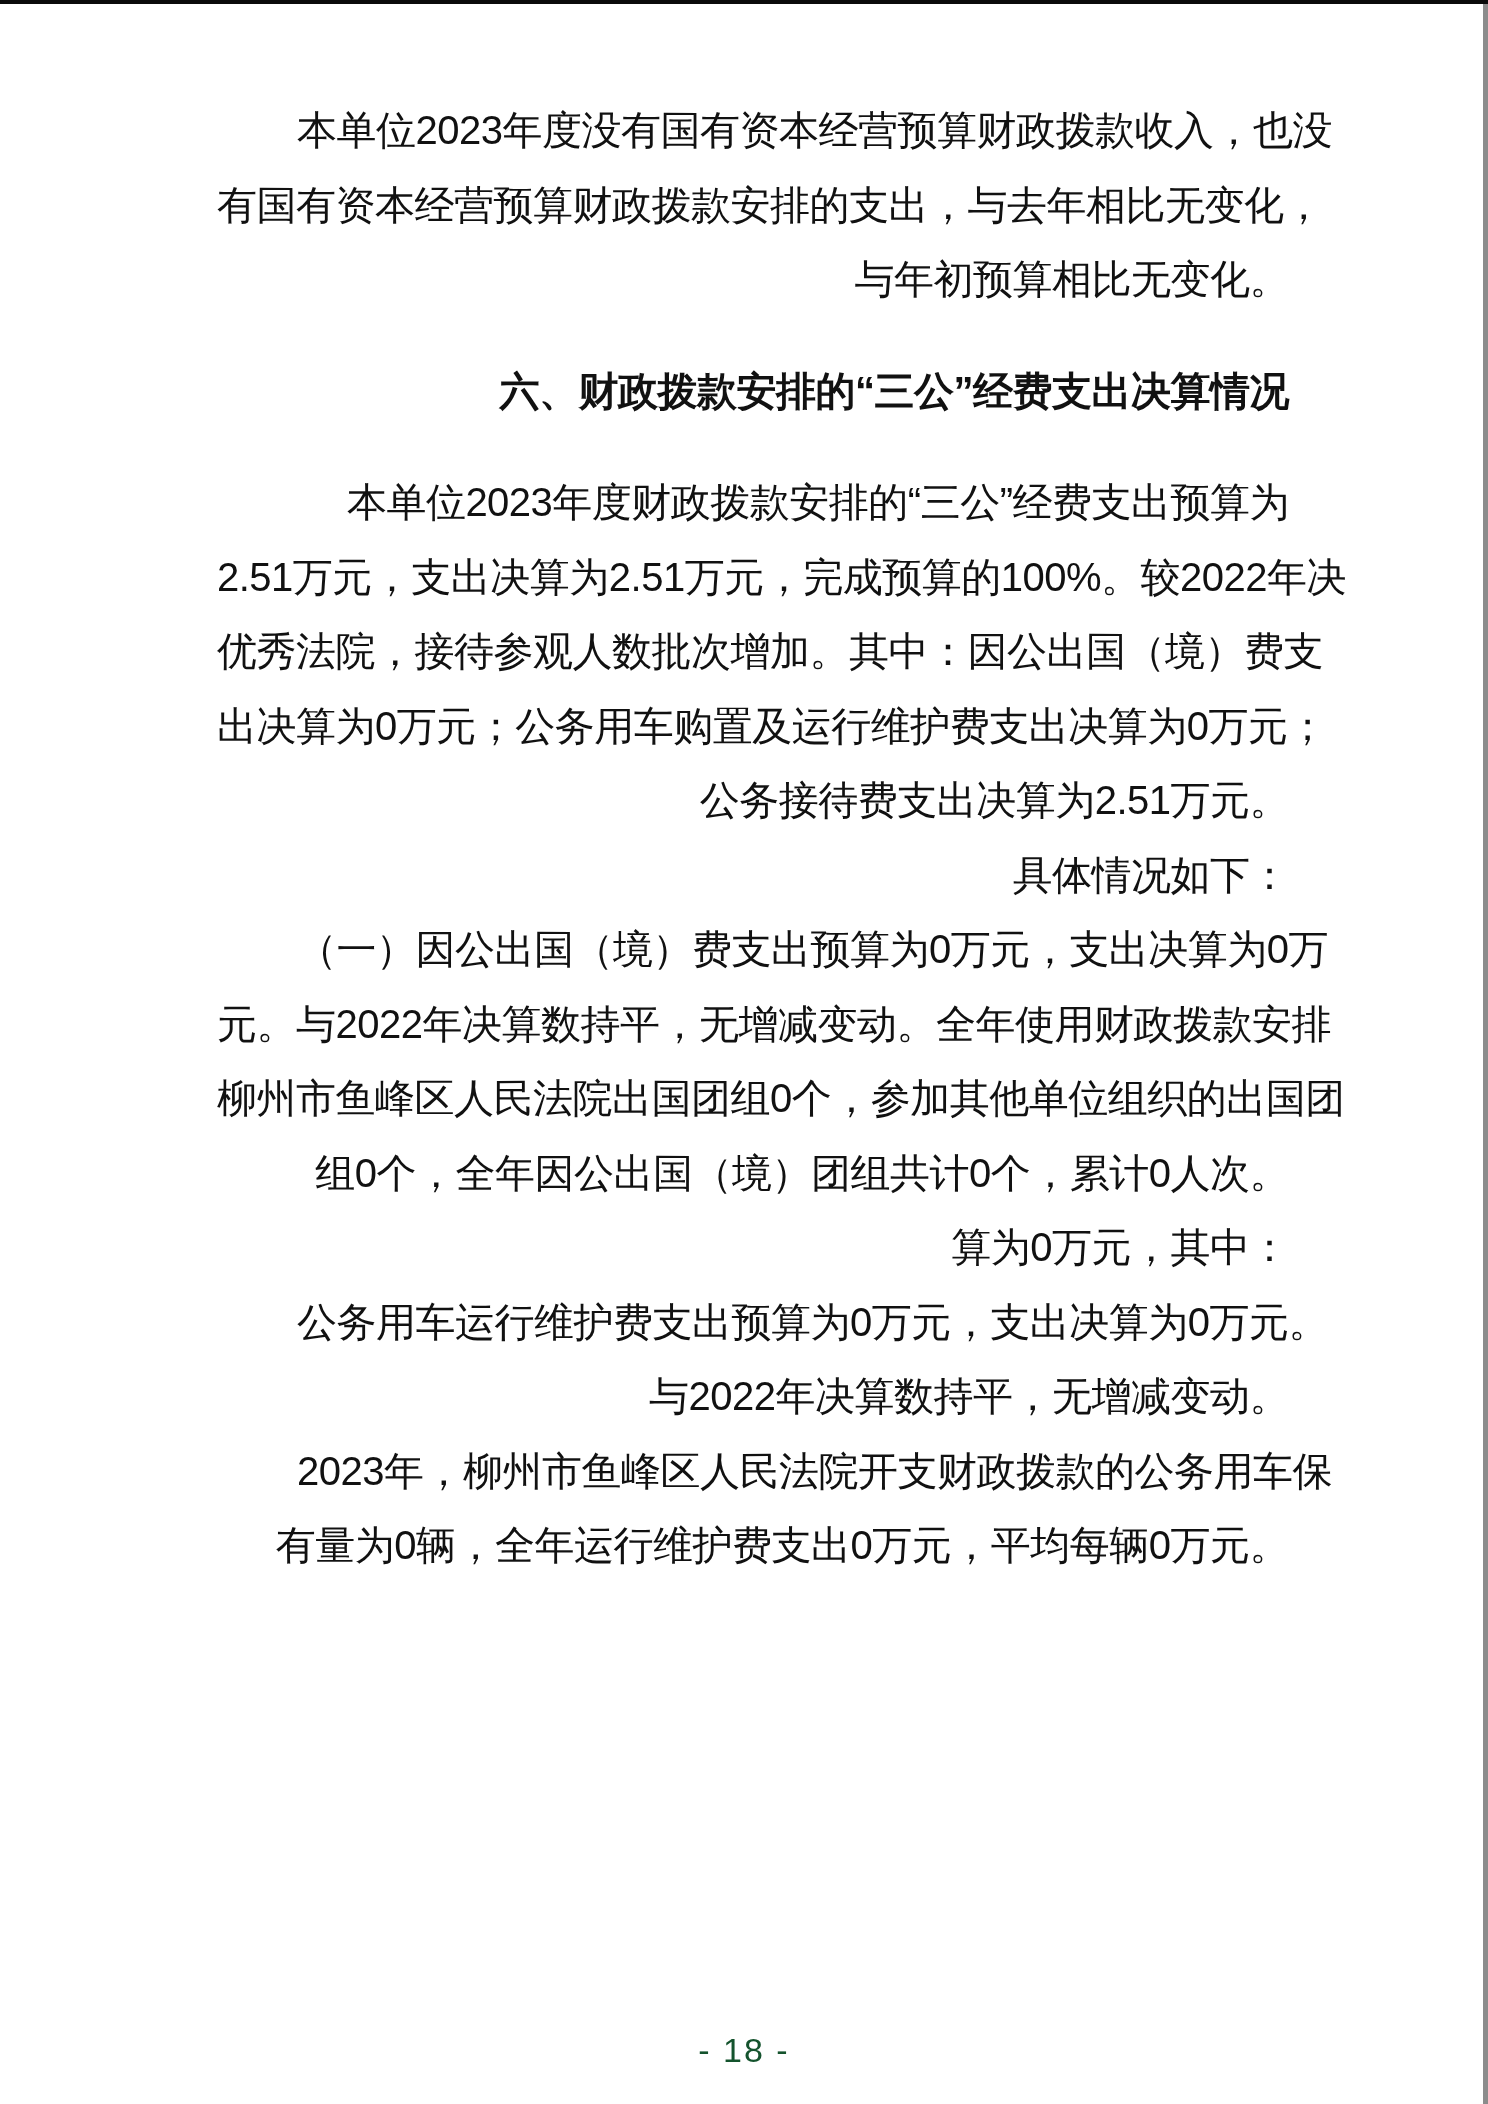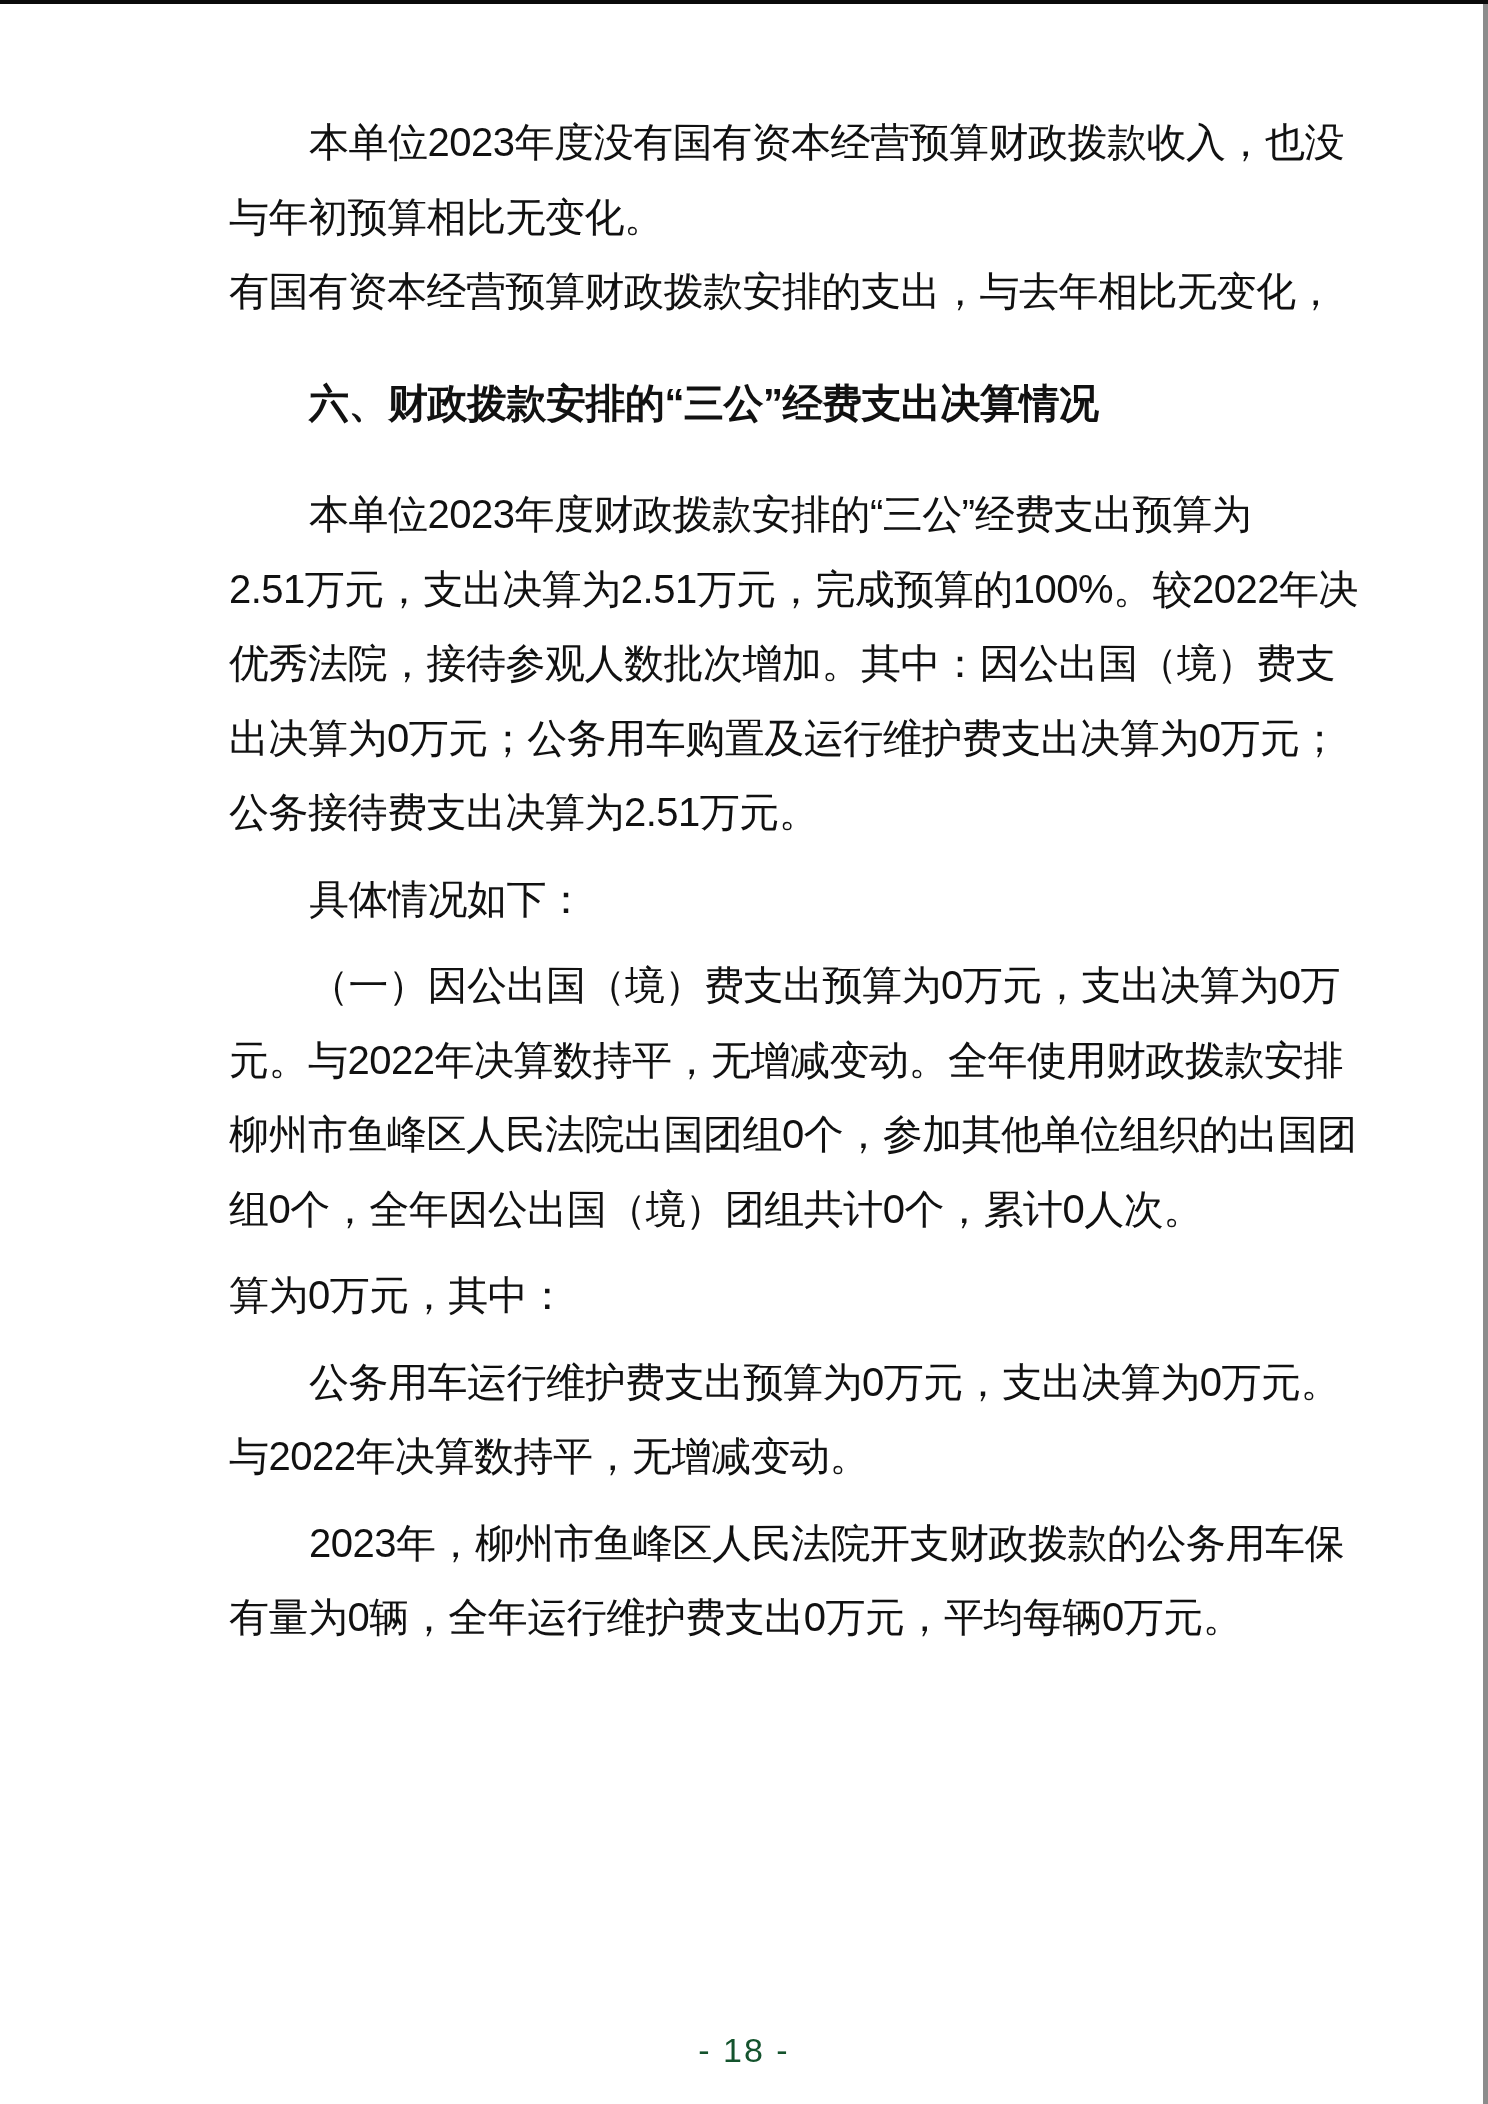--- a/index.html
+++ b/index.html
@@ -29,21 +29,21 @@
     width: 5px; height: 100%;
     background: #8c8c8c;
     z-index: 2;
   }
   .doc-body {
     position: absolute;
     left: 217px;
     top: 93px;
     width: 1072px;
   }
-  .block { margin: 12px; padding: 0; }
+  .block { margin: 0; padding: 0; text-align: right; }
   .line {
     font-size: 40px;
     line-height: 74.5px;
     letter-spacing: -0.5px;
     white-space: nowrap;
     height: 74.5px;
   }
   .line.first { text-indent: 80px; }
   .block.heading { margin-top: 37px; margin-bottom: 37px; }
   .block.heading .line { font-weight: bold; }
@@ -63,22 +63,22 @@
 </style>
 </head>
 <body>
 
 <div class="page" style="background: rgb(255, 255, 255); color: rgb(17, 17, 17);">
   <div class="edge-top" style="background: rgb(10, 10, 10);"></div>
   <div class="edge-right" style="background: rgb(140, 140, 140);"></div>
   <main class="doc-body">
       <div class="block paragraph">
         <div class="line first">本单位2023年度没有国有资本经营预算财政拨款收入，也没</div>
+        <div class="line">有国有资本经营预算财政拨款安排的支出，与去年相比无变化，</div>
         <div class="line">与年初预算相比无变化。</div>
-        <div class="line">有国有资本经营预算财政拨款安排的支出，与去年相比无变化，</div>
       </div>
       <div class="block heading">
         <div class="line first">六、财政拨款安排的“三公”经费支出决算情况</div>
       </div>
       <div class="block paragraph">
         <div class="line first">本单位2023年度财政拨款安排的“三公”经费支出预算为</div>
         <div class="line">2.51万元，支出决算为2.51万元，完成预算的100%。较2022年决</div>
         <div class="line">优秀法院，接待参观人数批次增加。其中：因公出国（境）费支</div>
         <div class="line">出决算为0万元；公务用车购置及运行维护费支出决算为0万元；</div>
         <div class="line">公务接待费支出决算为2.51万元。</div>

